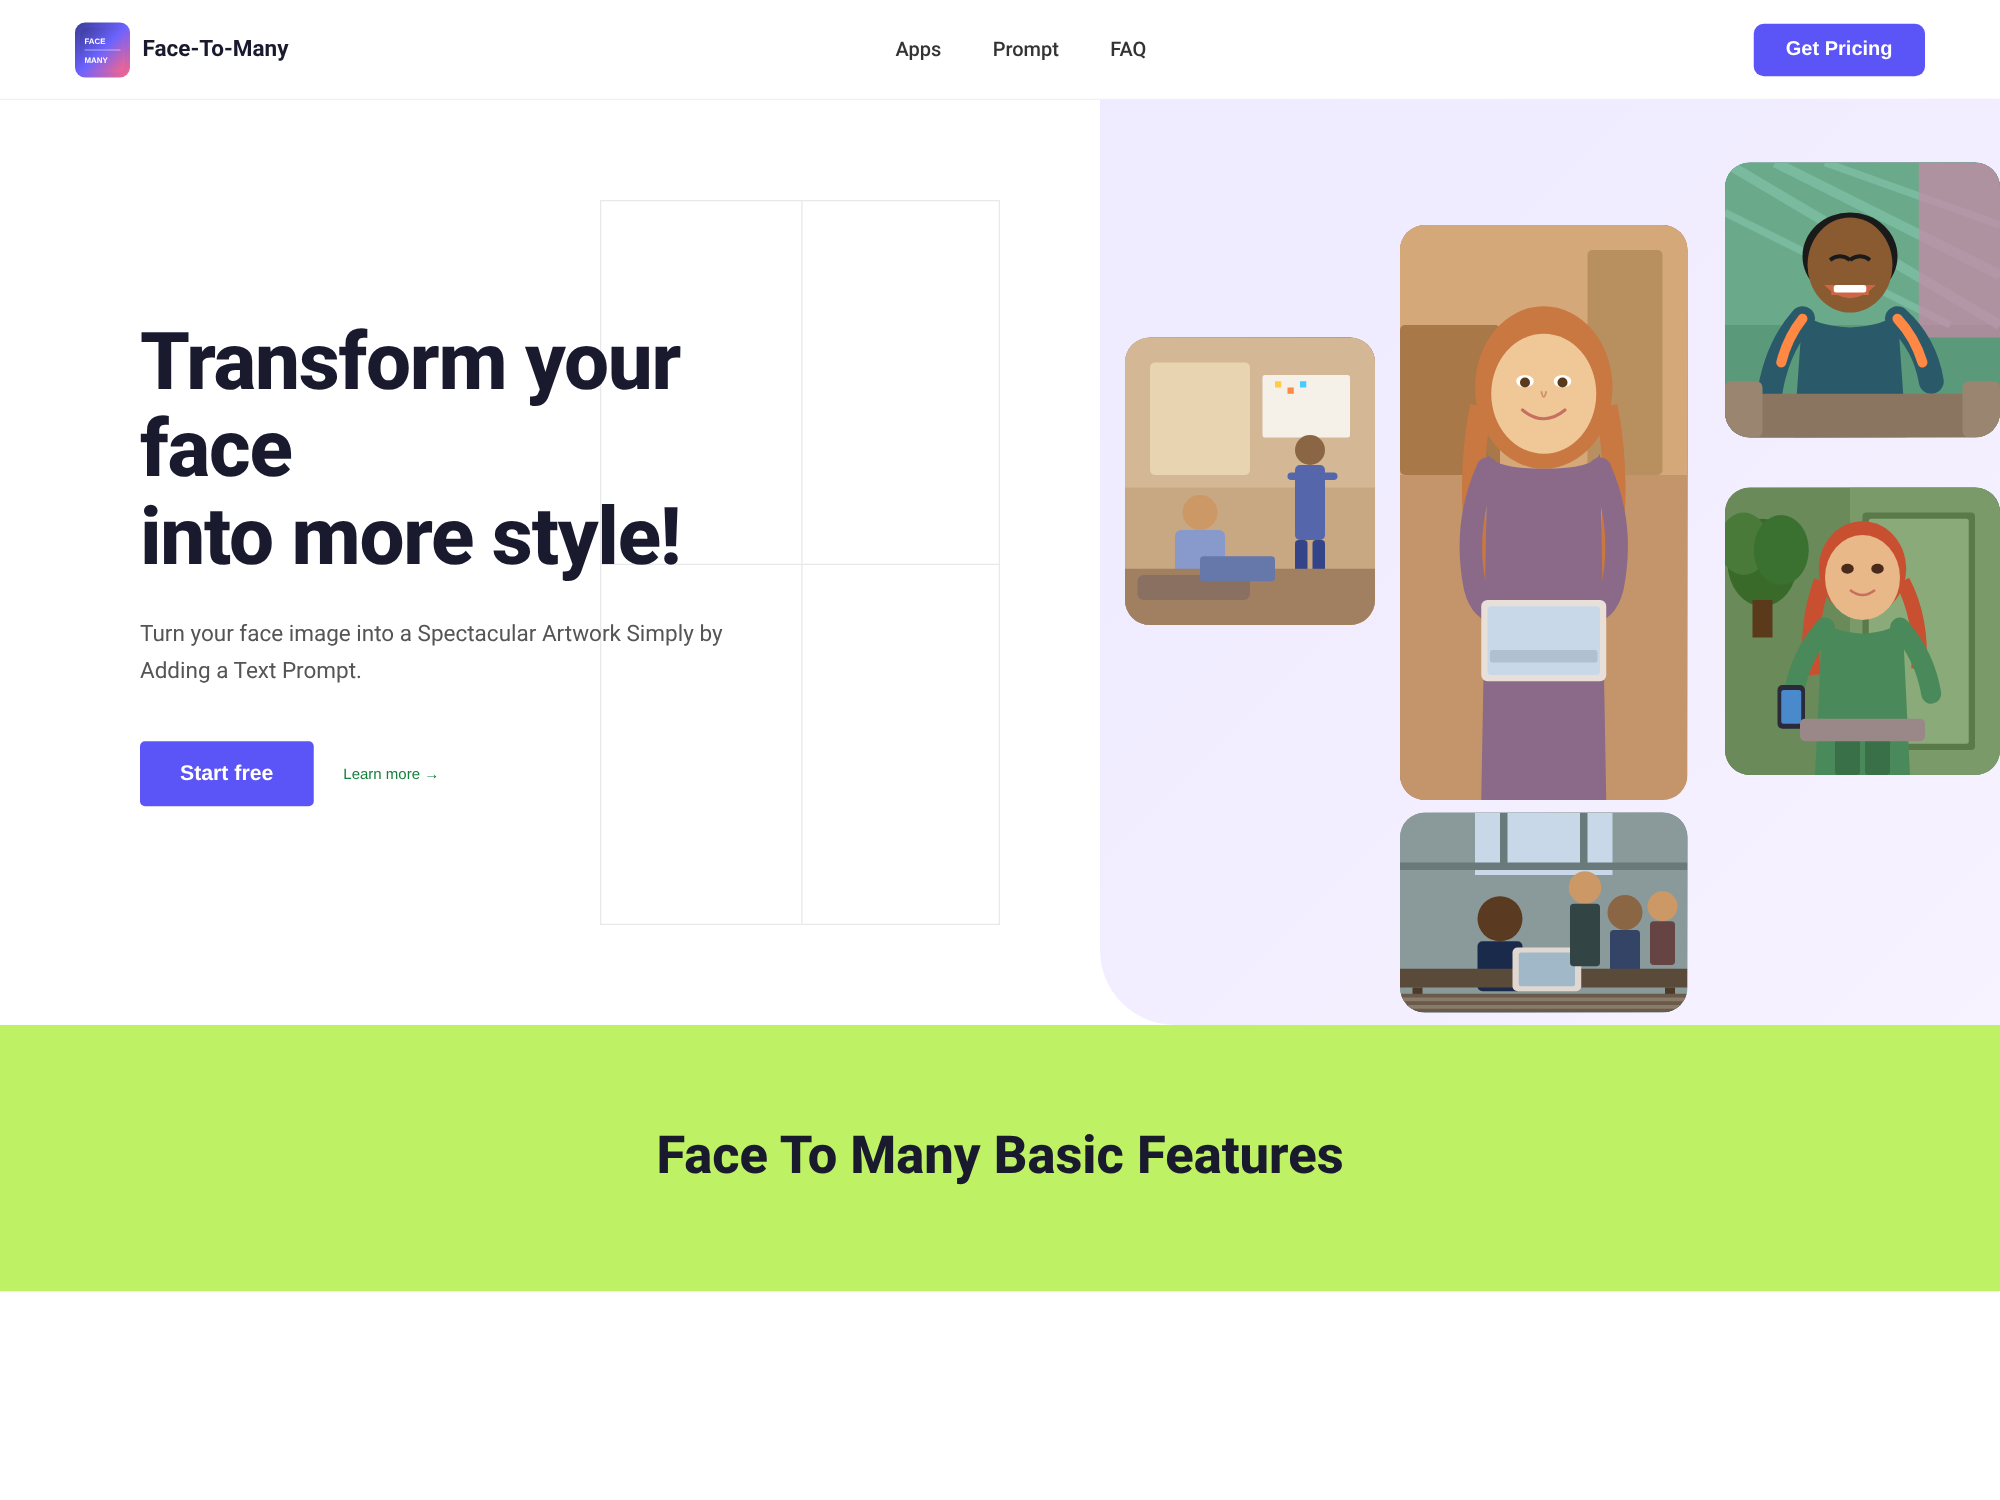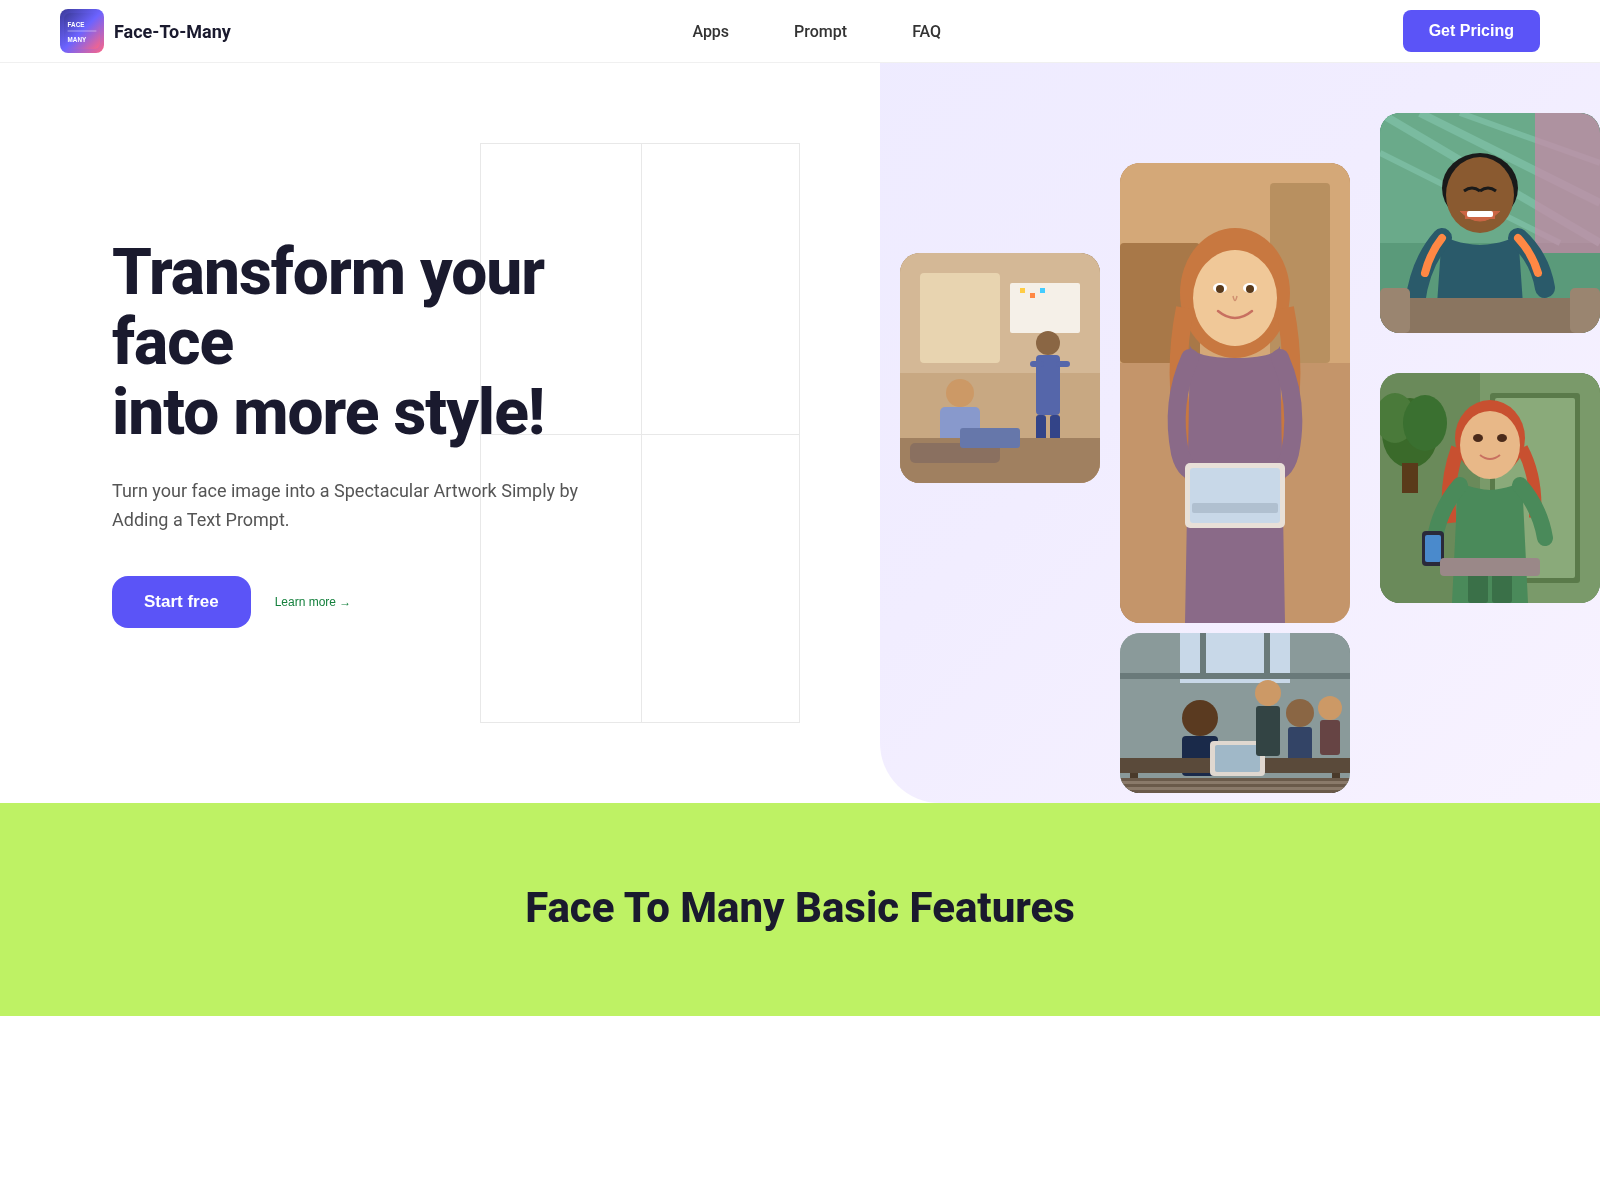--- a/index.html
+++ b/index.html
@@ -15,21 +15,21 @@
       min-height: 1200px;
       overflow-x: hidden;
     }
 
     
     nav {
       display: flex;
       align-items: center;
       justify-content: space-between;
       padding: 0 60px;
-      height: 63px;
+      height: 80px;
       background: #fff;
       border-bottom: 1px solid #f0f0f0;
       position: sticky;
       top: 0;
       z-index: 100;
     }
     .nav-logo {
       display: flex;
       align-items: center;
       gap: 10px;
@@ -49,21 +49,21 @@
       color: white;
       font-size: 11px;
       font-weight: 900;
       line-height: 1.2;
       text-align: center;
       padding: 4px;
     }
     .nav-links {
       display: flex;
       align-items: center;
-      gap: 65px;
+      gap: 41px;
     }
     .nav-links a {
       text-decoration: none;
       color: #333;
       font-size: 16px;
       font-weight: 500;
     }
     .btn-get-started {
       background: #5b54f7;
       color: #fff;
@@ -155,21 +155,21 @@
     .hero-buttons {
       display: flex;
       align-items: center;
       gap: 24px;
     }
 
     .btn-start-free {
       background: #5b54f7;
       color: #fff;
       border: none;
-      border-radius: 16px;
+      border-radius: 4px;
       padding: 16px 32px;
       font-size: 17px;
       font-weight: 600;
       cursor: pointer;
     }
 
     .btn-learn-more {
       background: none;
       border: none;
       color: #15803d;

